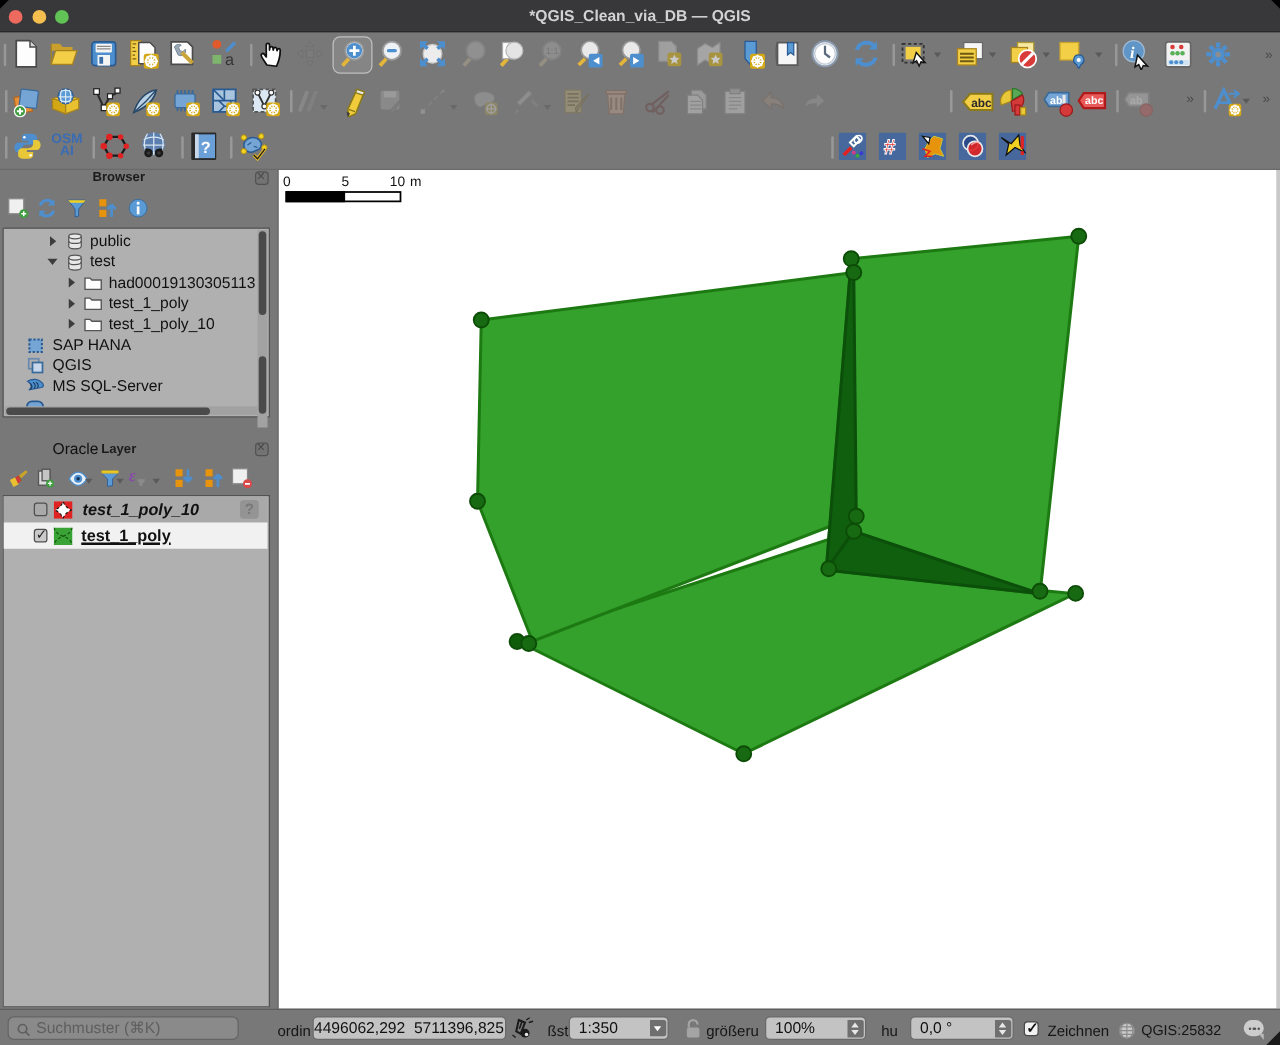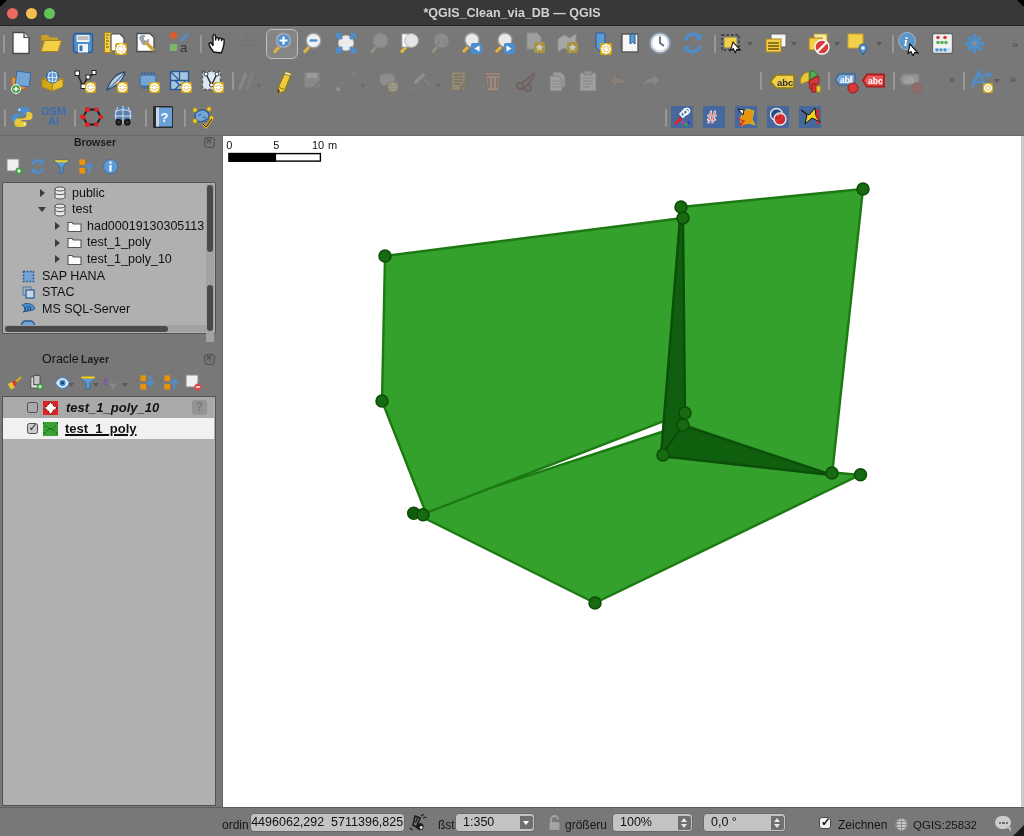--- a/index.html
+++ b/index.html
@@ -557,21 +557,21 @@
         <svg class="ic" style="left:18px; top:1px;" width="15" height="15" viewBox="0 0 15 15">
           <rect x="2.5" y="2.5" width="10" height="10" fill="#74a5d4" stroke="#2a5a92" stroke-dasharray="1.8 1.4" stroke-width="1.6"></rect>
         </svg>
         <span style="position:absolute; left:39px;">SAP HANA</span>
       </div>
     <div class="trow" style="left:0; top:101.1px;">
         <svg class="ic" style="left:18px; top:1px;" width="15" height="15" viewBox="0 0 15 15">
           <rect x="2" y="2" width="8" height="8" fill="none" stroke="#6a8ab0" stroke-width="1.4"></rect>
           <rect x="5" y="5" width="8" height="8" fill="#c8d8ea" stroke="#3a6a9a" stroke-width="1.4"></rect>
         </svg>
-        <span style="position:absolute; left:39px;">STAC</span>
+        <span style="position:absolute; left:39px;">QGIS</span>
       </div>
     <div class="trow" style="left:0; top:117.7px;">
         <svg class="ic" style="left:17px; top:1px;" width="16" height="15" viewBox="0 0 16 15">
           <path d="M2 3c4-2.5 9-2 12 1.5 1 1.5 1 3-1 3.5L3 10c2.5-1 3-4.5-1-7z" fill="#4d8fce" stroke="#2a5a92"></path>
           <path d="M4 4.5c2 1.5 2 3.5.5 4.8M6.5 3.8c2 1.5 2.2 3.6.7 5M9 3.8c1.8 1.4 2 3.2.8 4.6" stroke="#1a3a5a" fill="none" stroke-width="0.9"></path>
         </svg>
         <span style="position:absolute; left:39px;">MS SQL-Server</span>
       </div>
     <div class="trow" style="left:0; top:134.3px;">
         <svg class="ic" style="left:17px; top:2px;" width="16" height="13" viewBox="0 0 16 13">
@@ -689,20 +689,24 @@
     <circle cx="637.5" cy="338.7" r="6"></circle>
     <circle cx="190.7" cy="377.2" r="6" fill="#0f5c0b"></circle>
     <circle cx="200" cy="378.8" r="6"></circle>
     <circle cx="372" cy="467" r="6"></circle>
   </g>
 </svg>
 </div>
 
 <div style="position:absolute; left:1021px; top:136px; width:3px; height:671px; background:#c9c9c9;"></div>
 <div id="status">
+  <div id="search"><span style="margin-left:22px;">Suchmuster (⌘K)</span><svg style="position:absolute;left:6px;top:3.5px;" width="12" height="12" viewBox="0 0 12 12">
+        <circle cx="5" cy="5" r="3.4" fill="none" stroke="#5e5e5e" stroke-width="1.3"></circle>
+        <path d="M7.5 7.5 10.5 10.5" stroke="#5e5e5e" stroke-width="1.3"></path>
+      </svg></div>
   <div class="stext" style="left:222px;">ordin</div>
   <div class="sbox" style="left:249.7px; width:155px; text-align:center; line-height:16px;">4496062,292&nbsp;&nbsp;5711396,825</div>
 
   <svg class="ic" style="left:409px; top:6px;" width="18" height="18" viewBox="0 0 18 18">
       <path d="M6 2l5 2-3.5 9L4 11z" fill="none" stroke="#1a1a1a" stroke-width="1.6"></path>
       <path d="M8.5 3.5 6.5 9" stroke="#1a1a1a" stroke-width="1.2"></path>
       <circle cx="11" cy="12.5" r="3.6" fill="#1a1a1a"></circle>
       <circle cx="12.2" cy="13.5" r="1.4" fill="#e8e8e8"></circle>
       <path d="M12 2l3-2M14 4l3.5-1M1 14l2.5 2" stroke="#1a1a1a" stroke-width="1.1"></path>
     </svg>
@@ -720,19 +724,19 @@
   <div style="position:absolute; left:1002.2px; top:13.5px; width:2.5px; height:2.5px; border-radius:50%; background:#555;"></div>
   <div style="position:absolute; left:1005.9px; top:13.5px; width:2.5px; height:2.5px; border-radius:50%; background:#555;"></div>
   <div style="position:absolute; right:0; bottom:0; width:0; height:0; border-left:11px solid transparent; border-bottom:11px solid #1a1a1a;"></div>
   <div class="stext" style="left:438px;">ßst</div>
   <div class="sbox" style="left:455px; width:80px; padding-left:7px; line-height:16px;">1:350<span style="position:absolute; right:1.5px; top:1.5px; width:13px; height:13px; background:#6f6f6f; border-radius:0 2px 2px 0;">
         <span style="position:absolute; left:3px; top:5px; border-left:3.5px solid transparent; border-right:3.5px solid transparent; border-top:4px solid #fff;"></span>
       </span></div>
   <div class="stext" style="left:553px;margin-left:12px;">größeru</div>
   <div class="sbox" style="left:612px; width:81px; padding-left:7px; line-height:16px;">100%<span class="spin"></span></div>
   <div class="stext" style="left:705px;">hu</div>
-  <div class="sbox" style="left:703px; width:83px; padding-left:7px; line-height:16px;">0,0 °<span class="spin"></span></div>
+  <div class="sbox" style="left:728px; width:83px; padding-left:7px; line-height:16px;">0,0 °<span class="spin"></span></div>
   <div style="position:absolute; left:819px; top:9px; width:12px; height:12px; background:#f2f2f2; border:1.5px solid #4a4a4a; border-radius:3px;">
       <span style="position:absolute; left:1px; top:-3px; color:#111; font-size:12px; font-weight:bold;">✓</span>
     </div>
   <div class="stext" style="left:838px;">Zeichnen</div>
   <div class="stext" style="left:913px; font-size:11.5px; top:10.5px;">QGIS:25832</div>
 </div>
 
 </body></html>

